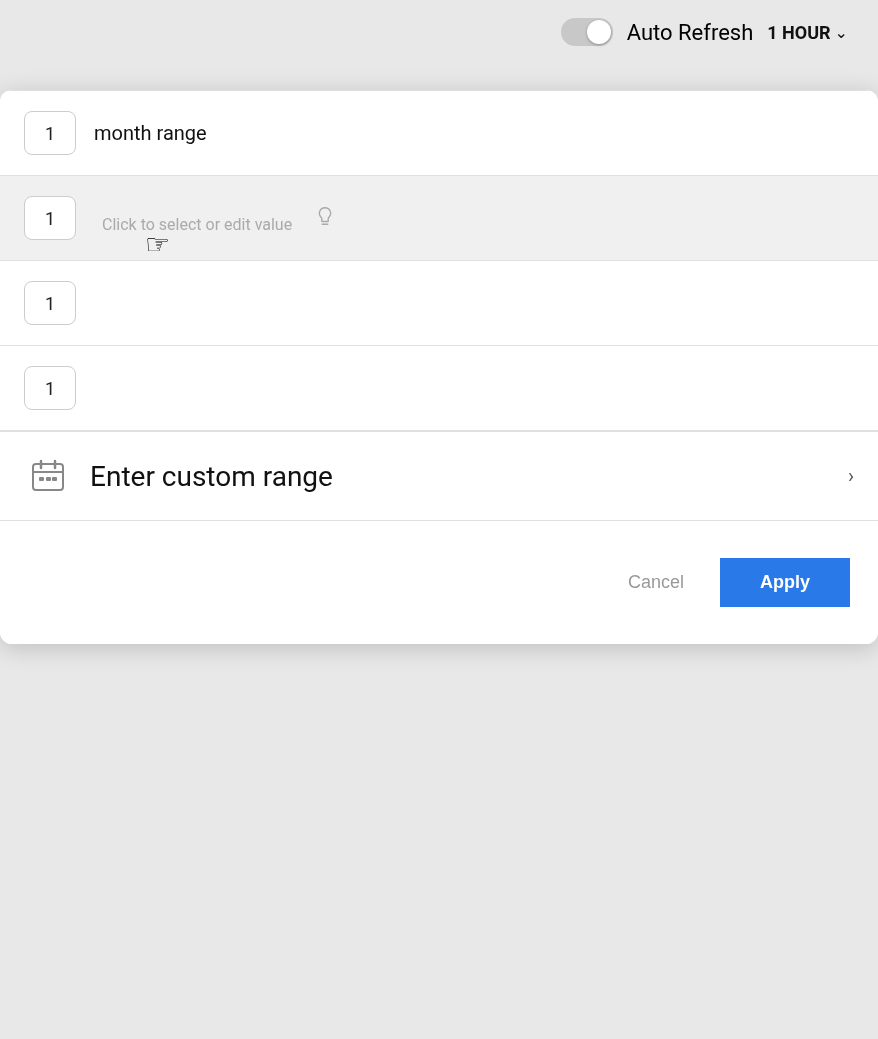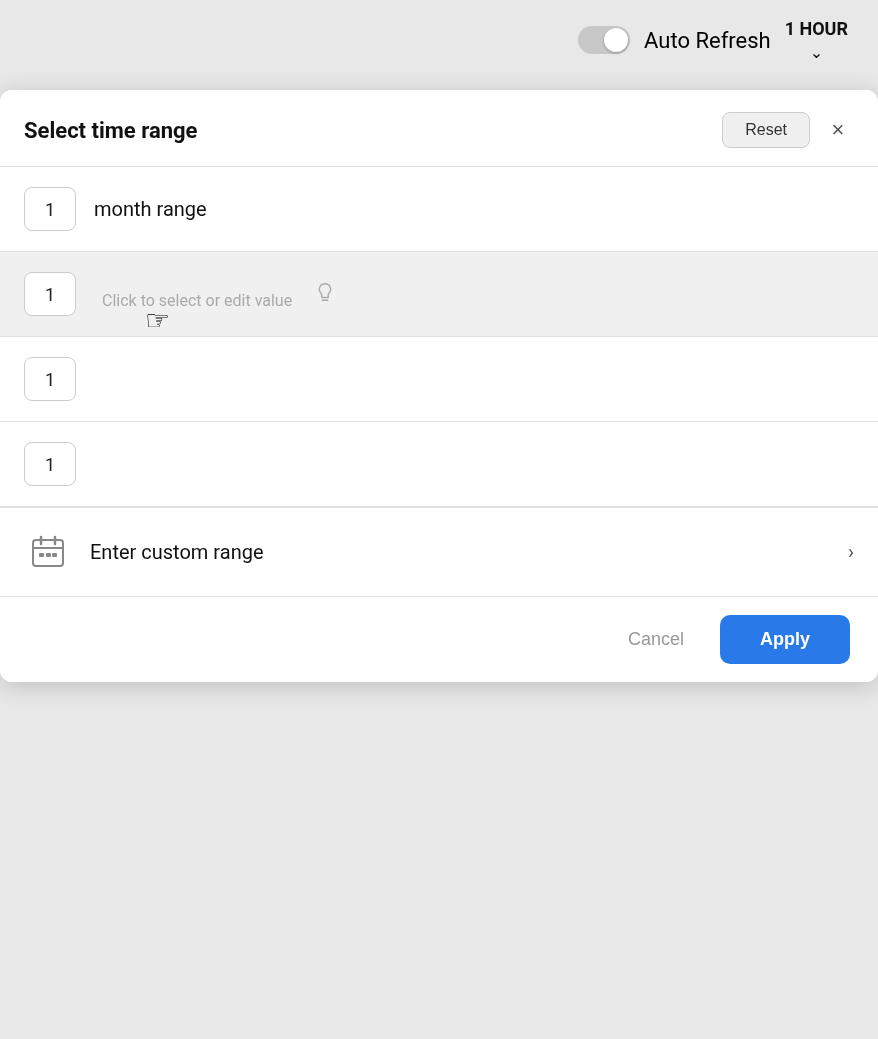--- a/index.html
+++ b/index.html
@@ -58,21 +58,20 @@
       font-size: 22px;
       color: #000000;
       font-weight: 400;
     }
 
     .hour-dropdown {
       display: flex;
       align-items: center;
       gap: 4px;
       cursor: pointer;
-      flex-direction: column;
     }
 
     .hour-text {
       font-size: 18px;
       font-weight: 700;
       color: #111;
     }
 
     .chevron-down {
       font-size: 16px;
@@ -207,54 +206,54 @@
       justify-content: center;
       flex-shrink: 0;
     }
 
     .calendar-svg {
       width: 36px;
       height: 36px;
     }
 
     .custom-range-label {
-      font-size: 20px;
+      font-size: 28px;
       color: #111;
       flex: 1;
     }
 
     .chevron-right {
       font-size: 20px;
       color: #555;
     }
 
     .modal-footer {
       display: flex;
       align-items: center;
       justify-content: flex-end;
-      padding: 18px 28px;
+      padding: 37px 28px;
       gap: 20px;
       background: white;
       border-top: 1px solid #e0e0e0;
     }
 
     .cancel-btn {
       font-size: 18px;
       color: #999;
       background: none;
       border: none;
       cursor: pointer;
       padding: 10px 16px;
     }
 
     .apply-btn {
       background: #2979e8;
       color: white;
       border: none;
-      border-radius: 10px;
+      border-radius: 0;
       font-size: 18px;
       font-weight: 600;
       padding: 14px 40px;
       cursor: pointer;
     }
   </style>
 </head>
 <body>
 
 <div class="top-bar">
@@ -265,27 +264,20 @@
   </div>
   <span class="auto-refresh-label">Auto Refresh</span>
   <div class="hour-dropdown">
     <span class="hour-text">1 HOUR</span>
     <span class="chevron-down">⌄</span>
   </div>
 </div>
 
 <div class="modal-overlay">
 
-  <div class="modal-header">
-    <span class="modal-title">Select time range</span>
-    <div class="header-actions">
-      <button class="reset-btn">Reset</button>
-      <button class="close-btn">×</button>
-    </div>
-  </div>
 
   <div class="divider"></div>
 
   <div class="range-list">
 
     <div class="range-item">
       <div class="range-number-box">
         <span>1</span>
       </div>
       <span class="range-label">month range</span>

